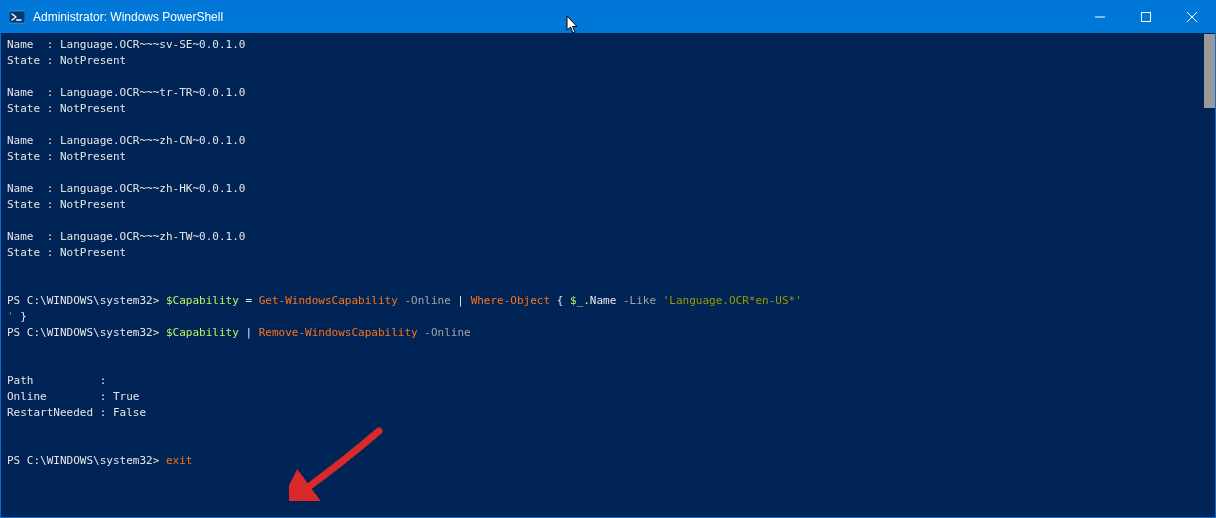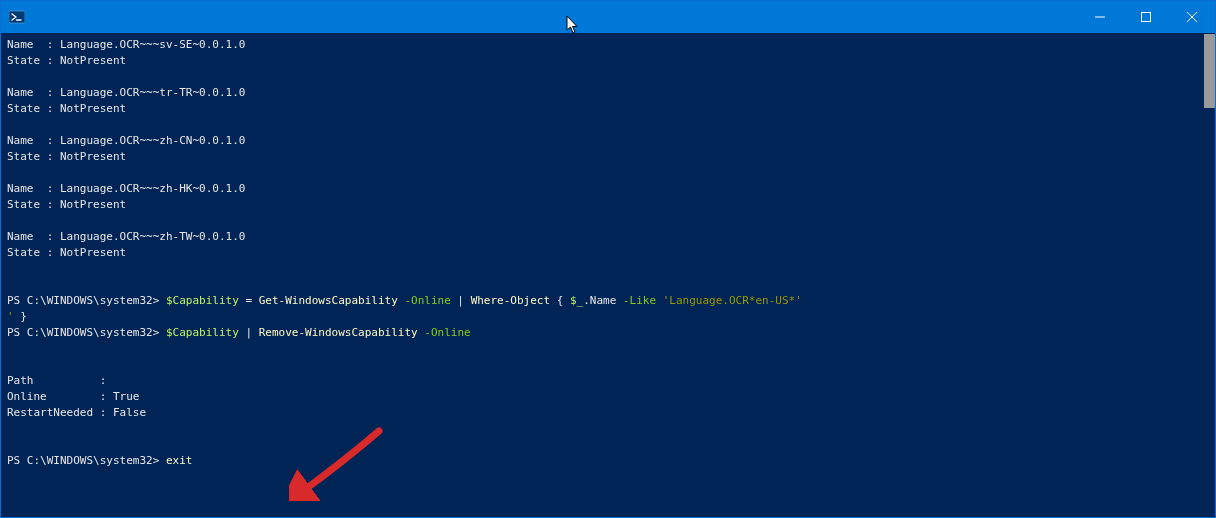--- a/index.html
+++ b/index.html
@@ -41,22 +41,22 @@
     font-size: 11px;
     line-height: 16px;
     color: #e6e6e6;
     white-space: pre;
     overflow: hidden;
     position: relative;
   }
   .line { min-height: 16px; }
   .c-default { color: #e6e6e6; }
   .c-green   { color: #bef264; }
-  .c-yellow  { color: #fef9c3; }
-  .c-gray    { color: #84cc16; }
+  .c-yellow  { color: #f97316; }
+  .c-gray    { color: #a3a3a3; }
   .c-darkyel { color: #999900; }
   .scrollbar {
     position: absolute;
     right: 0; top: 33px;
     width: 11px; height: 74px;
     background: #9a9a9a;
   }
   .cursor-pointer {
     position: absolute;
     left: 565px; top: 14px;
@@ -78,20 +78,21 @@
 <div class="window">
 
   <div class="titlebar">
     <span class="titlebar-icon">
       <svg width="16" height="16" viewBox="0 0 16 16">
         <rect x="0" y="2" width="16" height="12" rx="1" fill="#013a74" stroke="#7fb9e6" stroke-width="0.5"></rect>
         <path d="M3 5 L7 8 L3 11" stroke="#ffffff" stroke-width="1.4" fill="none" stroke-linecap="round" stroke-linejoin="round"></path>
         <line x1="7.5" y1="11" x2="12" y2="11" stroke="#ffffff" stroke-width="1.4" stroke-linecap="round"></line>
       </svg>
     </span>
+    <span class="titlebar-title">Administrator: Windows PowerShell</span>
     <span class="titlebar-spacer"></span>
     <div class="win-controls">
       <div class="win-btn">
         <svg width="10" height="10" viewBox="0 0 10 10">
             <line x1="0" y1="5" x2="10" y2="5" stroke="#ffffff" stroke-width="1"></line>
           </svg>
       </div>
       <div class="win-btn">
         <svg width="10" height="10" viewBox="0 0 10 10">
             <rect x="0.5" y="0.5" width="9" height="9" fill="none" stroke="#ffffff" stroke-width="1"></rect>

